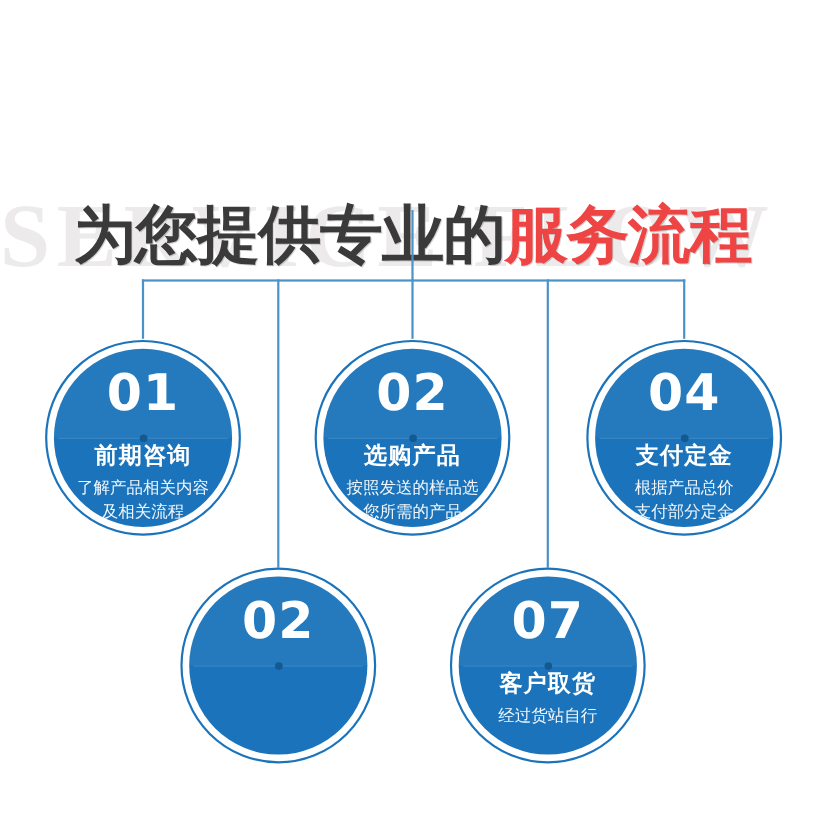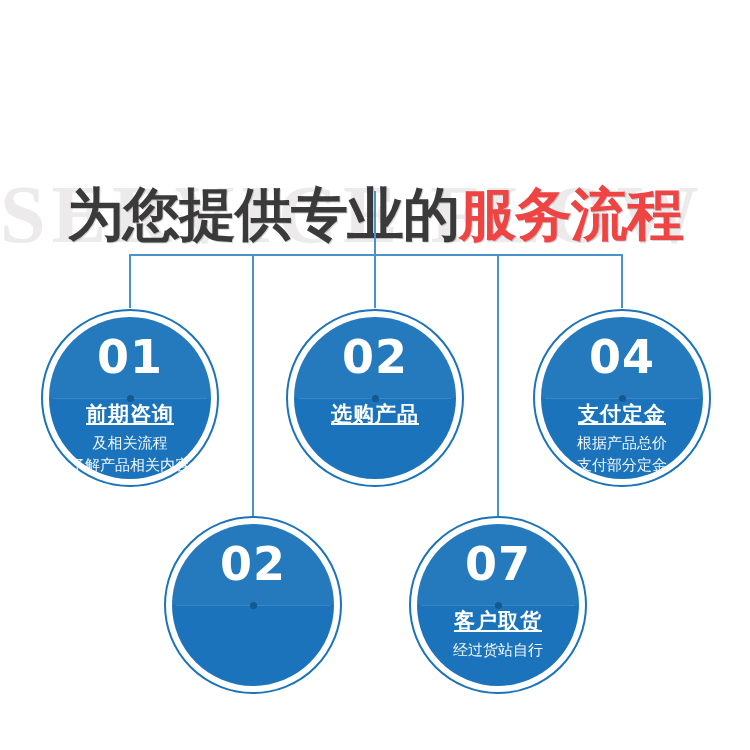--- a/index.html
+++ b/index.html
@@ -137,21 +137,20 @@
     right: 0;
     top: 93px;
     text-align: center;
     color: #ffffff;
     font-family: "DejaVu Sans", "Liberation Sans", sans-serif;
     font-size: 21px;
     font-weight: 700;
     line-height: 1;
     letter-spacing: 1px;
     white-space: nowrap;
-    text-decoration: underline;
   }
   .node-desc {
     position: absolute;
     left: 2px;
     right: 2px;
     top: 122px;
     text-align: center;
     color: #f0f6fb;
     font-family: "DejaVu Sans", "Liberation Sans", sans-serif;
     font-size: 15px;
@@ -181,32 +180,36 @@
   <div class="conn conn-v" style="left:497px; top:254px; height:262px;"></div>
 
   <div class="node" style="left:41px; top:309px;">
     <div class="node-inner">
       <div class="node-divider"></div>
       <div class="node-dot"></div>
     </div>
     <div class="node-num">01</div>
     <div class="node-title">前期咨询</div>
     <div class="node-desc">
+      <span>了解产品相关内容</span>
       <span>及相关流程</span>
-      <span>了解产品相关内容</span>
     </div>
   </div>
 
   <div class="node" style="left:286px; top:309px;">
     <div class="node-inner">
       <div class="node-divider"></div>
       <div class="node-dot"></div>
     </div>
     <div class="node-num">02</div>
     <div class="node-title">选购产品</div>
+    <div class="node-desc">
+      <span>按照发送的样品选</span>
+      <span>您所需的产品</span>
+    </div>
   </div>
 
   <div class="node" style="left:533px; top:309px;">
     <div class="node-inner">
       <div class="node-divider"></div>
       <div class="node-dot"></div>
     </div>
     <div class="node-num">04</div>
     <div class="node-title">支付定金</div>
     <div class="node-desc">

